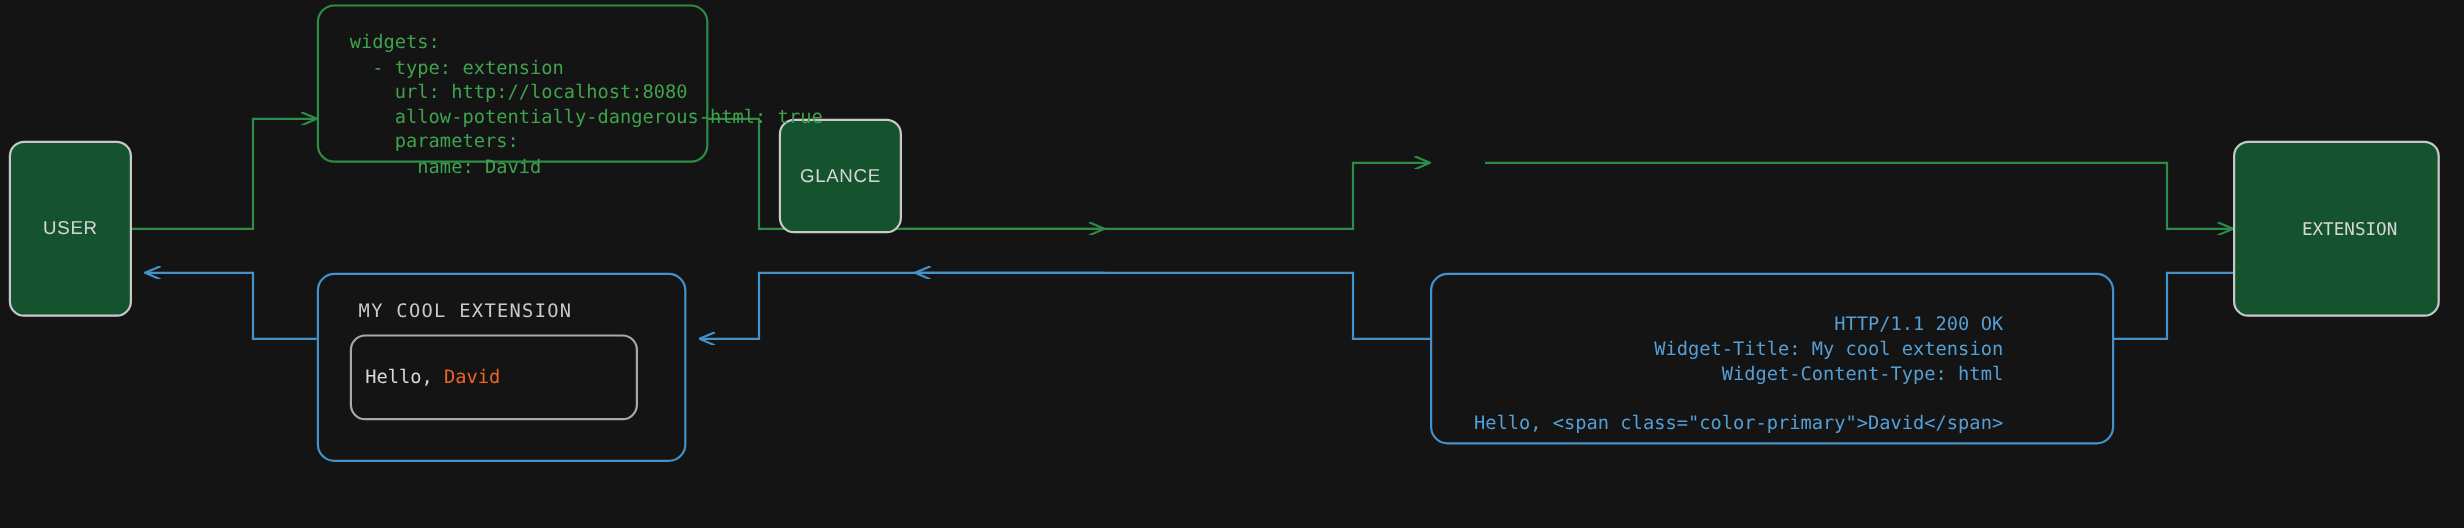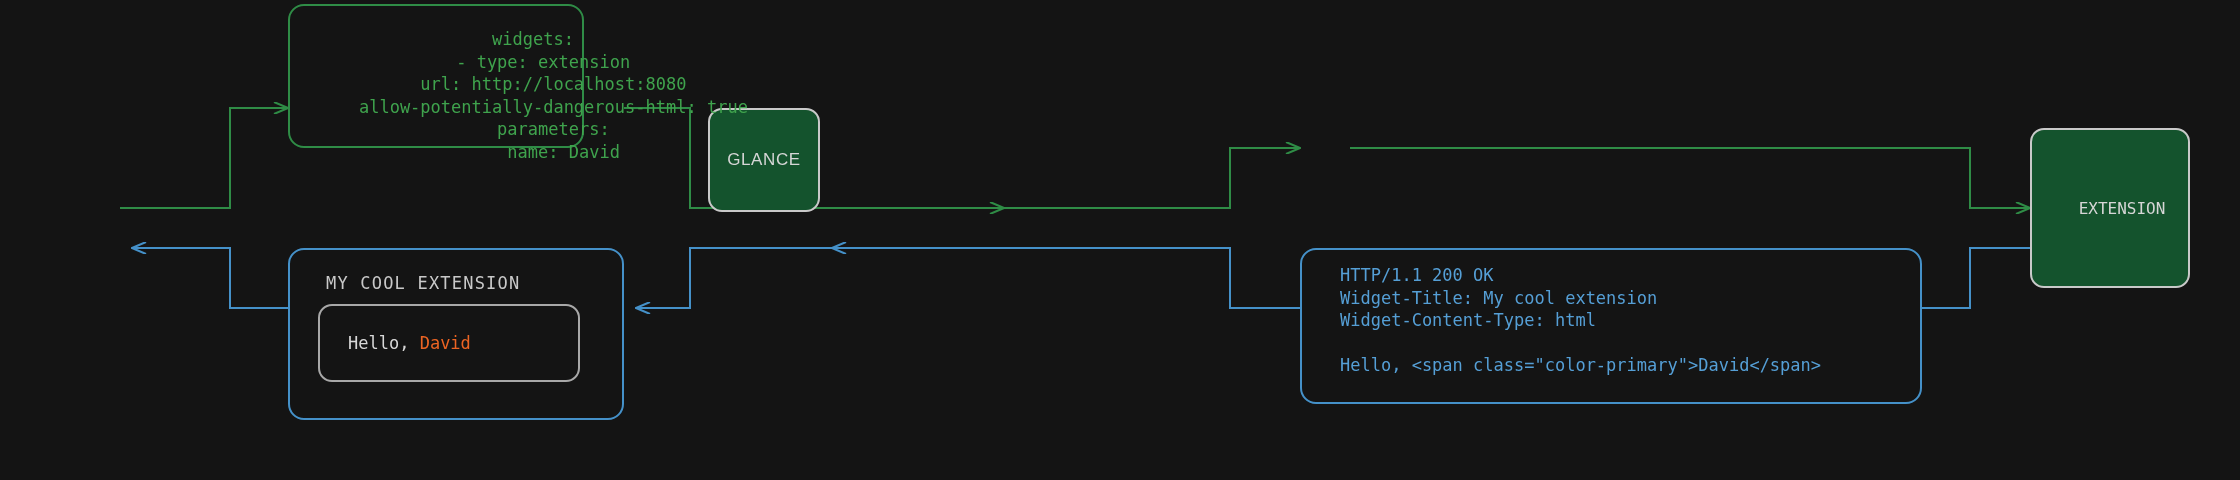--- a/index.html
+++ b/index.html
@@ -78,21 +78,21 @@
     border: 2px solid #a8a8a8;
     border-radius: 14px;
     background: #141414;
     display: flex;
     align-items: center;
   }
   .widget-body {
     font-family: "DejaVu Sans Mono", monospace;
     font-size: 17px;
     color: #d8d8d8;
-    padding-left: 28px;
+    padding-left: 12px;
   }
   .accent {
     color: #ec6423;
   }
 </style>
 </head>
 <body>
 
 <div id="stage">
 
@@ -119,41 +119,44 @@
       <path stroke="#4591c9" marker-end="url(#ar-b)" d="M2030,248 H1970 V308 H1362"></path>
 
       <path stroke="#4591c9" marker-end="url(#ar-b)" d="M1300,308 H1230 V248 H832"></path>
 
       <path stroke="#4591c9" marker-end="url(#ar-b)" d="M1004,248 H690 V308 H636"></path>
 
       <path stroke="#4591c9" marker-end="url(#ar-b)" d="M288,308 H230 V248 H132"></path>
     </g>
   </svg>
 
+  <div class="node" style="left:8px; top:128px; width:112px; height:160px;">
+    <span class="node-label">USER</span>
+  </div>
 
   <div class="node" style="left:708px; top:108px; width:112px; height:104px;">
     <span class="node-label">GLANCE</span>
   </div>
 
-  <div class="node" style="left:2030px; top:128px; width:160px; height:160px;padding-left:24px;">
+  <div class="node" style="left:2030px; top:128px; width:188px; height:160px;padding-left:24px;">
     <span class="node-label mono">EXTENSION</span>
   </div>
 
-  <div class="card" style="left:288px; top:4px; width:296px; height:144px;text-align:center;">
+  <div class="card" style="left:288px; top:4px; width:356px; height:144px;">
     <div class="code" style="position:absolute; left:28px; top:22px;">widgets:
   - type: extension
     url: http://localhost:8080
     allow-potentially-dangerous-html: true
     parameters:
       name: David</div>
   </div>
 
 
   <div class="card blue" style="left:1300px; top:248px; width:622px; height:156px;">
-    <div class="code blue" style="position:absolute; left:38px; top:14px;">HTTP/1.1 200 OK
+    <div class="code blue" style="position:absolute; left:38px; top:34px;text-align:right;">HTTP/1.1 200 OK
 Widget-Title: My cool extension
 Widget-Content-Type: html
 
 Hello, &lt;span class="color-primary"&gt;David&lt;/span&gt;</div>
   </div>
 
   <div class="card blue" style="left:288px; top:248px; width:336px; height:172px;">
     <div class="widget-title" style="position:absolute; left:36px; top:23px;">MY COOL EXTENSION</div>
     <div class="widget-inner" style="position:absolute; left:28px; top:54px; width:262px; height:78px;">
       <div class="widget-body">

